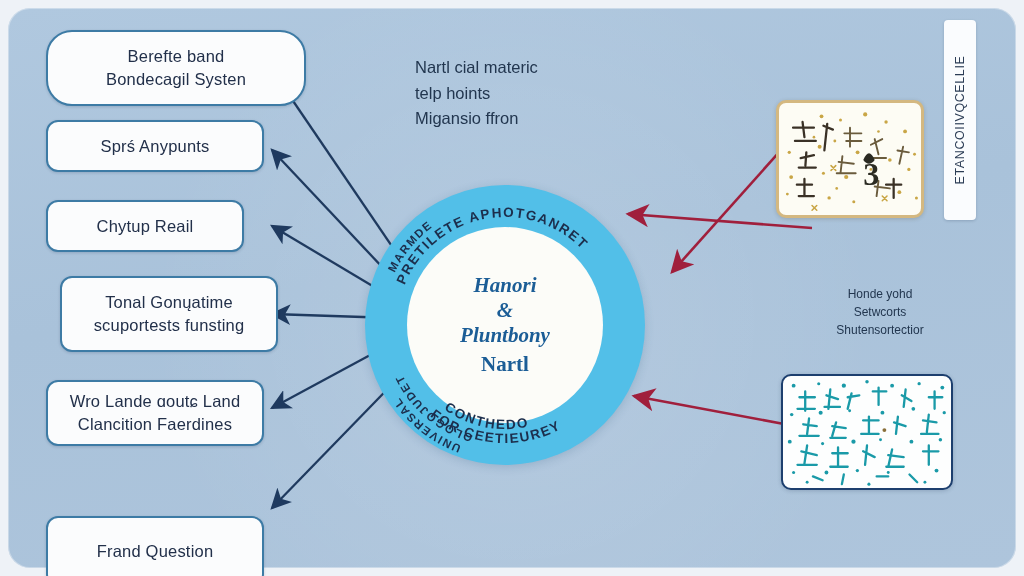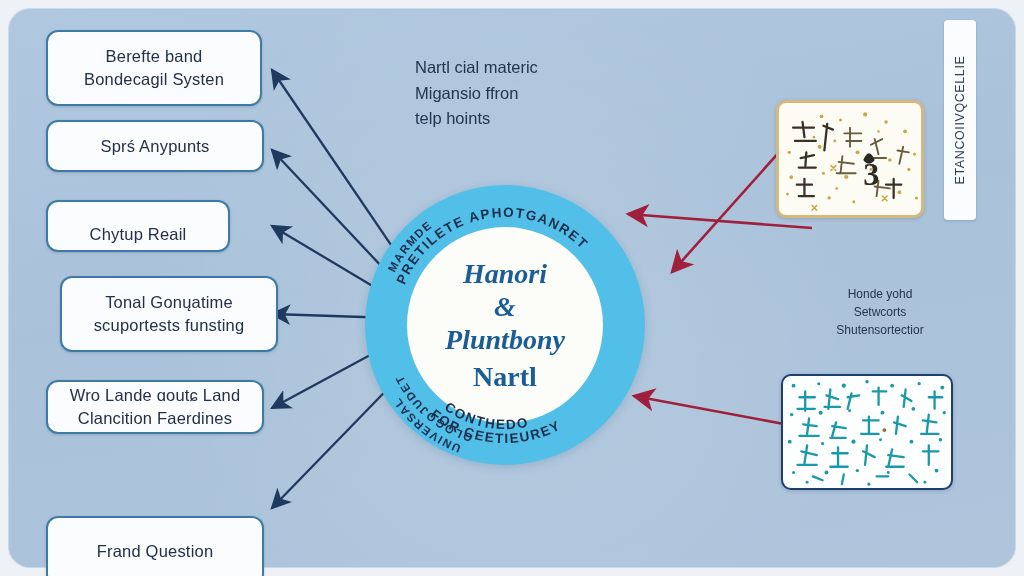--- a/index.html
+++ b/index.html
@@ -48,21 +48,21 @@
     border-radius:50%;
     background:#fcfcf8;
   }
   .core-text{
     position:absolute;left:407px;top:227px;width:196px;height:196px;
     display:flex;flex-direction:column;align-items:center;justify-content:center;
     font-family:"Liberation Serif",serif;
     color:#1b5d96;
     font-style:italic;
     font-weight:700;
-    font-size:28px;
+    font-size:21px;
     line-height:1.18;
     text-align:center;
     pointer-events:none;
   }
   .core-text .l3{font-style:normal;padding-top:4px;}
 
   
   .ring-svg{position:absolute;left:365px;top:185px;width:280px;height:280px;overflow:visible;}
   .ring-svg text{
     font-family:"Liberation Sans",sans-serif;
@@ -151,63 +151,63 @@
       <line x1="408" y1="368" x2="272" y2="508"></line>
     </g>
 
     <g stroke="#a01f3c" stroke-width="2.6" fill="none" marker-end="url(#redhead)">
       <line x1="812" y1="228" x2="628" y2="214"></line>
       <line x1="790" y1="140" x2="672" y2="272"></line>
       <line x1="784" y1="424" x2="634" y2="396"></line>
     </g>
   </svg>
 
-  <div class="lbox" style="left:46px;top:30px;width:216px;height:76px;">
+  <div class="lbox" style="left:46px;top:30px;width:260px;height:76px;border-radius:26px;">
     <div>
       <span>Berefte band</span>
       <span>Bondecagil Systen</span>
     </div>
   </div>
 
   <div class="lbox" style="left:46px;top:120px;width:218px;height:52px;">
     <div>
       <span>Sprś Anypunts</span>
     </div>
   </div>
 
-  <div class="lbox" style="left:46px;top:200px;width:184px;height:52px;align-items:flex-end;">
+  <div class="lbox" style="left:46px;top:200px;width:198px;height:52px;">
     <div>
       <span>Chytup Reail</span>
     </div>
   </div>
 
   <div class="lbox" style="left:60px;top:276px;width:218px;height:76px;">
     <div>
       <span>Tonal Gonųatime</span>
       <span>scuportests funsting</span>
     </div>
   </div>
 
-  <div class="lbox" style="left:46px;top:380px;width:218px;height:54px;">
+  <div class="lbox" style="left:46px;top:380px;width:218px;height:66px;">
     <div>
       <span>Wro Lande ɑoutɕ Land</span>
       <span>Clancition Faerdines</span>
     </div>
   </div>
 
   <div class="lbox" style="left:46px;top:472px;width:218px;height:70px;margin-top:44px;">
     <div>
       <span>Frand Question</span>
     </div>
   </div>
 
   <div class="topcap">
     <div>Nartl cial materic</div>
+    <div>telp hoints</div>
     <div>Migansio ffron</div>
-    <div>telp hoints</div>
   </div>
 
   <div class="ring"></div>
   <div class="ring-inner"></div>
 
   <svg class="ring-svg" viewBox="0 0 280 280">
     <defs>
       <path id="arcTopOuter" d="M 18,140 A 122,122 0 0 1 262,140" fill="none"></path>
       <path id="arcTopInner" d="M 32,140 A 108,108 0 0 1 248,140" fill="none"></path>
       <path id="arcBotOuter" d="M 36,140 A 104,104 0 0 0 244,140" fill="none"></path>

